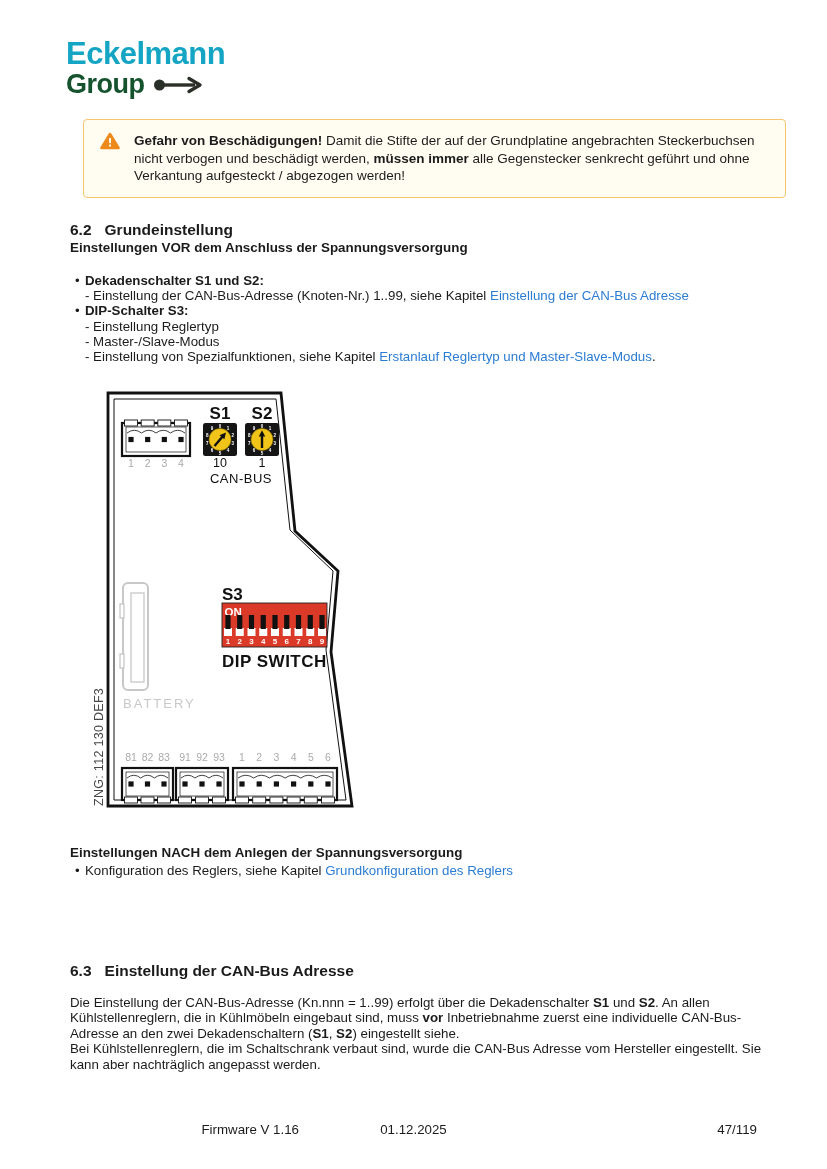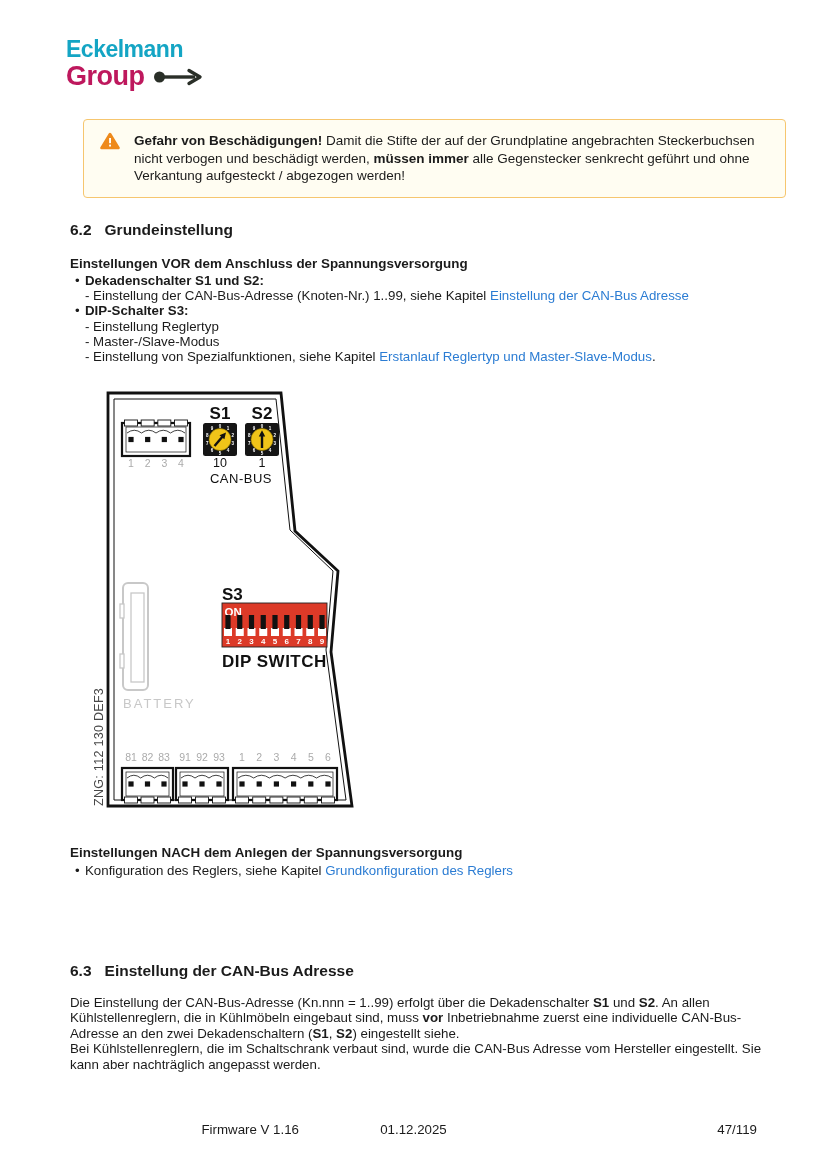--- a/index.html
+++ b/index.html
@@ -2,23 +2,23 @@
 <html><head>
 <meta charset="utf-8">
 <style>
   html,body{margin:0;padding:0;background:#e8e8e8;}
   .page{position:relative;width:827px;height:1169px;margin:0 auto;background:#ffffff;
         font-family:"Liberation Sans",sans-serif;color:#1b1b1b;overflow:hidden;}
   .abs{position:absolute;}
 
   
   .logo{left:66px;top:38px;line-height:1;}
-  .logo-brand{font-size:23px;font-weight:bold;color:#14A5C4;letter-spacing:-0.5px;}
+  .logo-brand{font-size:31px;font-weight:bold;color:#14A5C4;letter-spacing:-0.5px;}
   .logo-row{display:flex;align-items:center;gap:9px;margin-top:2px;}
-  .logo-group{font-size:27px;font-weight:bold;color:#be185d;letter-spacing:-0.5px;}
+  .logo-group{font-size:27px;font-weight:bold;color:#14532d;letter-spacing:-0.5px;}
 
   
   .warnbox{left:83px;top:119px;width:636px;border:1.5px solid #F6C66F;border-radius:4px;
            background:#FFFDF2;padding:12px 15px 12px 50px;}
   .warnbox .icon{position:absolute;left:16px;top:12px;width:20px;height:18px;}
   .warn-text{font-size:13.5px;line-height:17.5px;}
   b.inlb{font-weight:bold;}
 
   
   .h2{font-size:15.5px;font-weight:bold;display:flex;gap:13px;}
@@ -77,21 +77,21 @@
       <b class="inlb">müssen immer</b>
       <span>alle Gegenstecker senkrecht geführt und ohne Verkantung aufgesteckt / abgezogen werden!</span>
     </div>
   </div>
 
   <div class="abs h2" style="left:70px;top:221px;">
     <span>6.2</span>
     <span>Grundeinstellung</span>
   </div>
 
-  <div class="abs subhead" style="left:70px;top:256px;text-align:center;">Einstellungen VOR dem Anschluss der Spannungsversorgung</div>
+  <div class="abs subhead" style="left:70px;top:240px;text-align:center;">Einstellungen VOR dem Anschluss der Spannungsversorgung</div>
 
   <div class="abs list" style="left:70px;top:273px;">
     <div class="li bullet">
       <b class="inlb">Dekadenschalter S1 und S2:</b>
     </div>
     <div class="li">
       <span>- Einstellung der CAN-Bus-Adresse (Knoten-Nr.) 1..99, siehe Kapitel</span>
       <a class="blink">Einstellung der CAN-Bus Adresse</a>
     </div>
     <div class="li bullet">

